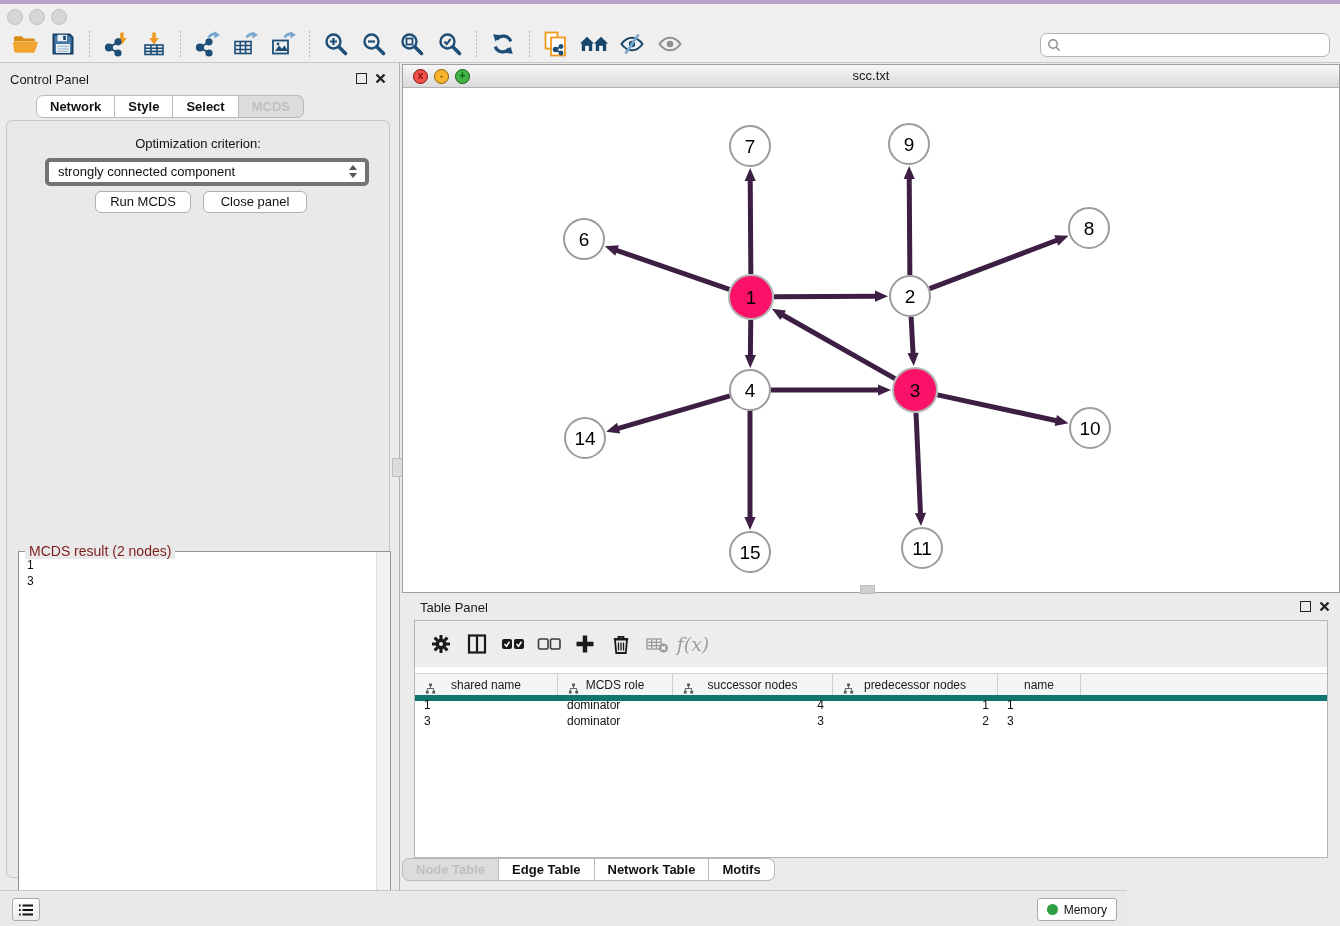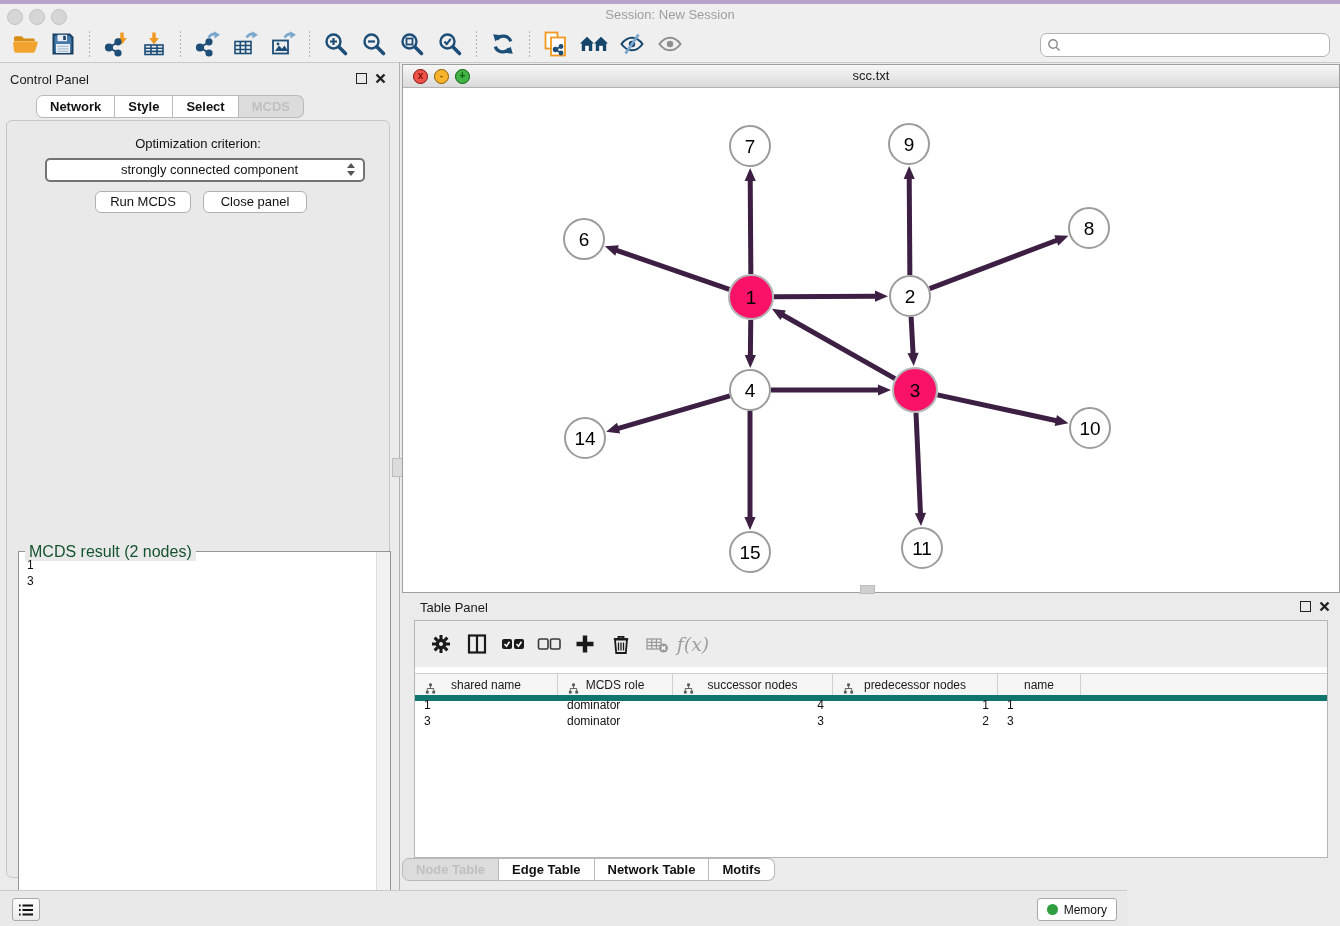--- a/index.html
+++ b/index.html
@@ -22,28 +22,28 @@
   .panel-title{font-size:13px;color:#1a1a1a;}
   .panel-btns{display:flex;gap:8px;align-items:center;}
   .float-ic{width:9px;height:9px;border:1.5px solid #222;}
   .tabs-row{display:flex;justify-content:flex-start;padding-left:36px;}
   .tab{padding:3px 13px;background:#fff;border:1px solid #b9b9b9;border-left:none;font-size:13px;font-weight:600;color:#111;cursor:default;white-space:nowrap;}
   .tab:first-child{border-left:1px solid #b9b9b9;border-radius:7px 0 0 7px;}
   .tab:last-child{border-radius:0 7px 7px 0;}
   .tab.active{background:#dcdcdc;color:#c0c0c0;}
   #cp-inner{left:6px;top:58px;width:382px;height:756px;background:#e9e9e9;border:1px solid #c6c6c6;border-radius:6px;}
   #opt-label{left:0;top:15px;width:382px;text-align:center;font-size:13px;color:#111;}
-  #criterion-select{left:38px;top:37px;width:307px;height:20px;background:#fff;border:2px solid #737373;border-radius:5px;font-size:13px;color:#111;line-height:20px;padding-left:9px;cursor:default;text-align:center;}
+  #criterion-select{left:38px;top:37px;width:307px;height:20px;background:#fff;border:4px solid #737373;border-radius:5px;font-size:13px;color:#111;line-height:20px;padding-left:9px;cursor:default;}
   #criterion-stepper{position:absolute;right:7px;top:3px;width:9px;height:14px;}
   #criterion-stepper i{display:block;width:0;height:0;border-left:4.5px solid transparent;border-right:4.5px solid transparent;}
   #criterion-stepper .up{border-bottom:5px solid #555;margin-bottom:3px;}
   #criterion-stepper .dn{border-top:5px solid #555;}
   .cp-btn{position:absolute;top:70px;height:20px;background:#fff;border:1px solid #b0b0b0;border-radius:6px;font-size:13px;color:#111;line-height:20px;text-align:center;cursor:default;}
   #mcds-fieldset{left:11px;top:430px;width:371px;height:380px;background:#fff;border:1px solid #949494;}
-  #mcds-legend{position:absolute;left:6px;top:-9px;background:#e9e9e9;padding:0 4px;font-size:16px;color:#14532d;}
+  #mcds-legend{position:absolute;left:6px;top:-9px;background:#e9e9e9;padding:0 4px;font-size:14px;color:#7f1d1d;}
   .result-line{position:absolute;left:8px;font-size:12px;color:#111;}
   #mcds-scroll{position:absolute;right:0;top:0;width:13px;height:100%;background:#f2f2f2;border-left:1px solid #ddd;}
   
   #v-split{left:399px;top:62px;width:1px;height:828px;background:#b0b0b0;}
   #v-split-handle{left:392px;top:458px;width:9px;height:17px;background:#dcdcdc;border:1px solid #bdbdbd;}
   #h-split-handle{left:860px;top:585px;width:13px;height:7px;background:#cfcfcf;border:1px solid #bdbdbd;}
   
   #network-window{left:402px;top:64px;width:936px;height:527px;border:1px solid #9f9f9f;background:#fff;}
   #nw-titlebar{left:0;top:0;width:936px;height:22px;background:linear-gradient(#f7f7f7,#dadada);border-bottom:1px solid #b3b3b3;cursor:default;}
   #nw-title{left:0;top:3px;width:936px;text-align:center;font-size:13px;color:#1a1a1a;}
@@ -68,21 +68,20 @@
   #memory-dot{width:11px;height:11px;border-radius:50%;}
 </style>
 </head>
 <body>
 
 <div id="titlebar" class="abs">
   <div id="lavender" class="abs"></div>
   <div class="abs tl-inactive" style="left:7px"></div>
   <div class="abs tl-inactive" style="left:29px"></div>
   <div class="abs tl-inactive" style="left:51px"></div>
-  <div id="app-title" class="abs">Session: New Session</div>
   <div id="main-toolbar" class="abs">
       <span class="tb-icon">
         <svg viewBox="0 0 26 26">
           <path d="M2 7c0-1 .7-1.7 1.6-1.7h6.2l2.1 2.3h9.3c.9 0 1.6.7 1.6 1.6v1H2z" fill="#d98c12"></path>
           <path d="M4.4 10.4h19.8c1.1 0 1.9.9 1.5 1.9l-2.6 8c-.3.9-1.1 1.5-2 1.5H3.9c-1 0-1.8-.7-1.9-1.7l-.9-7.8c-.1-1 .7-1.9 1.7-1.9z" fill="#f2a431"></path>
         </svg>
       </span>
       <span class="tb-icon">
         <svg viewBox="0 0 26 26">
           <path d="M3.5 3.5h16.2l2.8 2.8v16.2H3.5z" fill="#4679a8" stroke="#173f63" stroke-width="2"></path>

